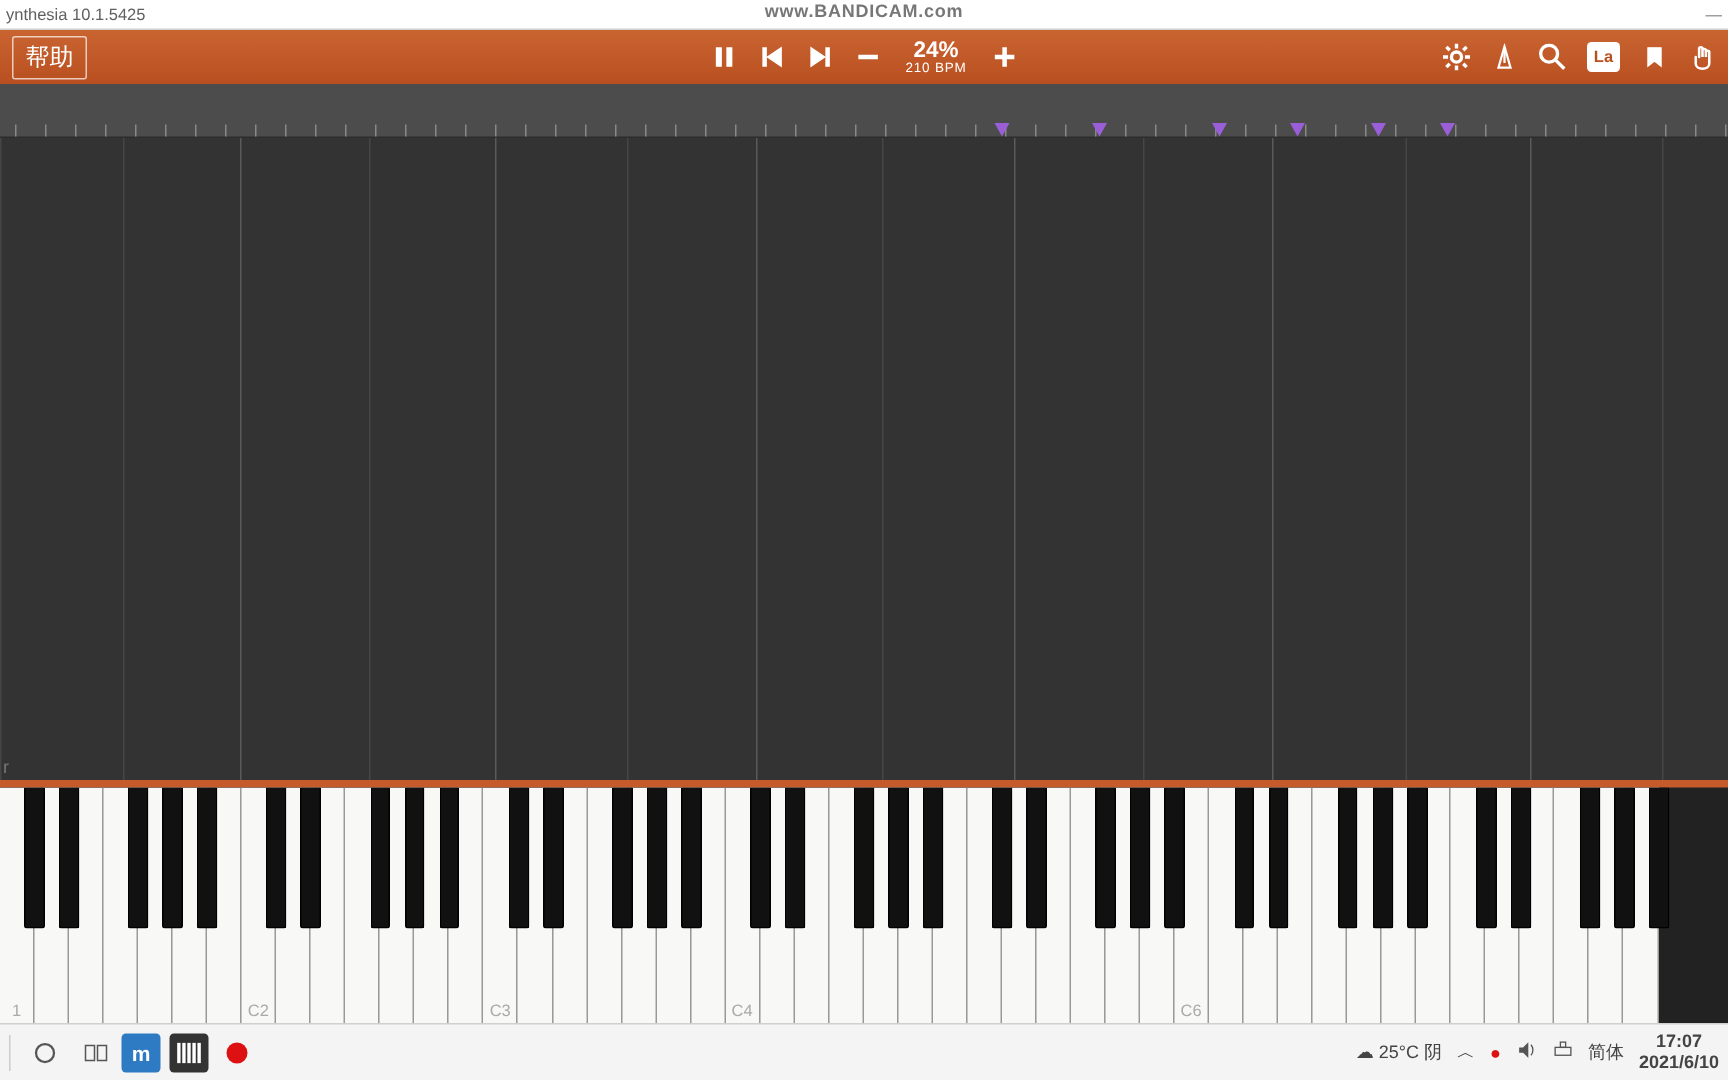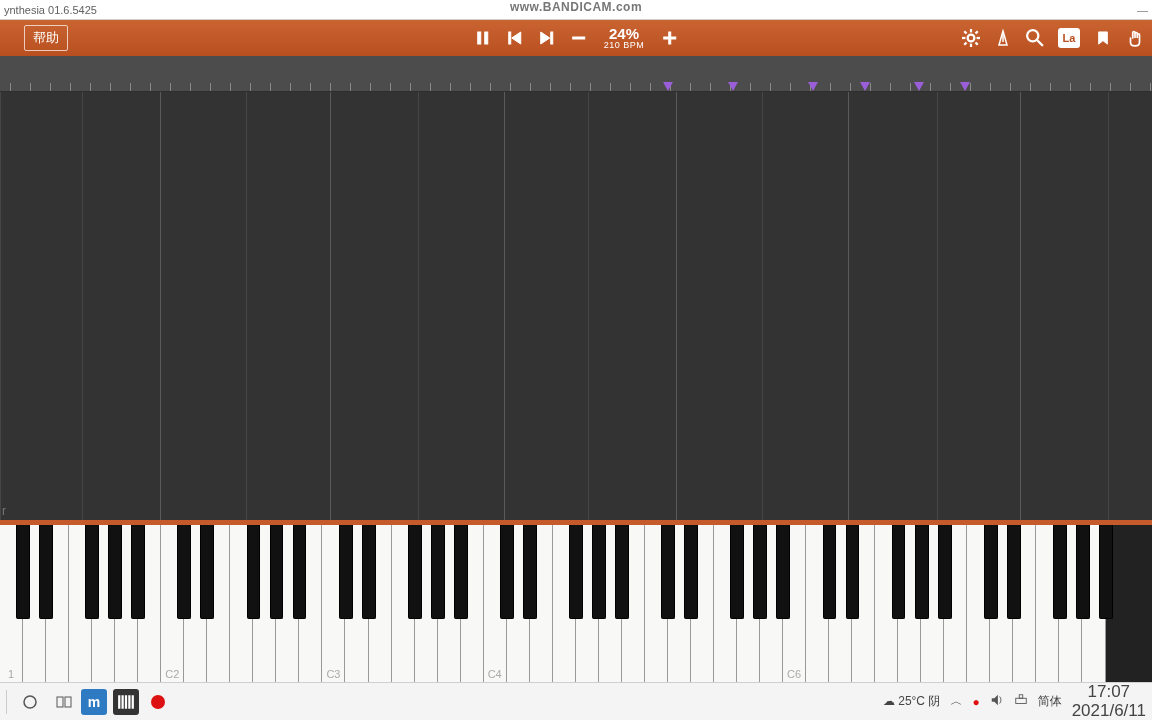--- a/index.html
+++ b/index.html
@@ -16,21 +16,21 @@
   
   .toolbar {
     height: 36px; background: #c55b2a; background: linear-gradient(#c96431, #b94f20);
     display: flex; align-items: center; justify-content: space-between;
     color: #fff; padding: 0 8px;
   }
   .toolbar .left, .toolbar .center, .toolbar .right { display: flex; align-items: center; gap: 14px; }
   .toolbar .center { position:absolute; left:50%; transform:translateX(-50%); }
   .help-btn {
     border: 1px solid rgba(255,255,255,.7); border-radius: 2px;
-    padding: 3px 8px; font-size: 13px; color: #fff; background: transparent; margin-left: 16px;
+    padding: 3px 8px; font-size: 16px; color: #fff; background: transparent;
   }
   .tb-icon { width: 18px; height: 18px; display:flex; align-items:center; justify-content:center; }
   .tb-icon svg { fill:#fff; stroke:#fff; }
   .tempo { text-align:center; line-height:1; margin:0 2px; }
   .tempo .pct  { font-size:15px; font-weight:bold; }
   .tempo .bpm  { font-size:9px;  letter-spacing:.5px; }
   .la-btn {
     background:#fff; color:#b94f20; border-radius:3px; width:22px; height:20px;
     display:flex; align-items:center; justify-content:center; font-size:11px; font-weight:bold;
   }
@@ -81,21 +81,21 @@
   .taskbar {
     height: 38px; display:flex; align-items:center; background:#f4f4f4;
     border-top:1px solid #d0d0d0; font-size:12px; color:#444;
   }
   .taskbar .search-left {
     flex:0 0 265px; padding:0 8px; color:#888;
   }
   .taskbar .tray {
     margin-left:auto; display:flex; align-items:center; gap:10px; padding-right:6px;
   }
-  .taskbar .clock { text-align:center; line-height:1.1; font-size:17px; color:#444; }
+  .taskbar .clock { text-align:center; line-height:1.1; font-size:12px; color:#444;font-weight:bold; }
   .taskbar .searchbox {
     display:flex; align-items:center; background:#fff; border:1px solid #ccc; border-radius:3px;
     height:24px; overflow:hidden;
   }
   .taskbar .searchbox span { padding:0 8px; }
   .taskbar .searchbox .q { color:#999; font-size:11px; width:80px; }
   .taskbar .searchbox .go {
     background:#3d8df5; color:#fff; padding:4px 8px; font-size:11px;
   }
   .pin { width:26px; height:26px; border-radius:3px; display:flex; align-items:center; justify-content:center; font-size:14px; }
@@ -110,21 +110,21 @@
     font: bold 12px/1 Arial; letter-spacing:.5px; color:#777;
     text-shadow:0 1px 0 #fff,0 -1px 0 #fff,1px 0 0 #fff,-1px 0 0 #fff;
   }
 </style>
 </head>
 <body>
 
 <div class="watermark">www.BANDICAM.com</div>
 
 <div class="title-bar">
-  <span>ynthesia 01.6.5425</span>
+  <span>ynthesia 10.1.5425</span>
   <div class="win-btns">
     <span>—</span>
   </div>
 </div>
 
 <div class="toolbar">
   <div class="left">
     <button class="help-btn">帮助</button>
   </div>
 
@@ -437,16 +437,16 @@
     </span>
     <span>
       <svg class="ico" viewBox="0 0 16 16">
           <rect x="2" y="6" width="12" height="6" fill="none" stroke="#555"></rect>
           <rect x="6" y="2" width="4" height="4" fill="none" stroke="#555"></rect>
         </svg>
     </span>
     <span>简体</span>
     <div class="clock">
       <div>17:07</div>
-      <div>2021/6/11</div>
+      <div>2021/6/10</div>
     </div>
   </div>
 </div>
 
 </body></html>

